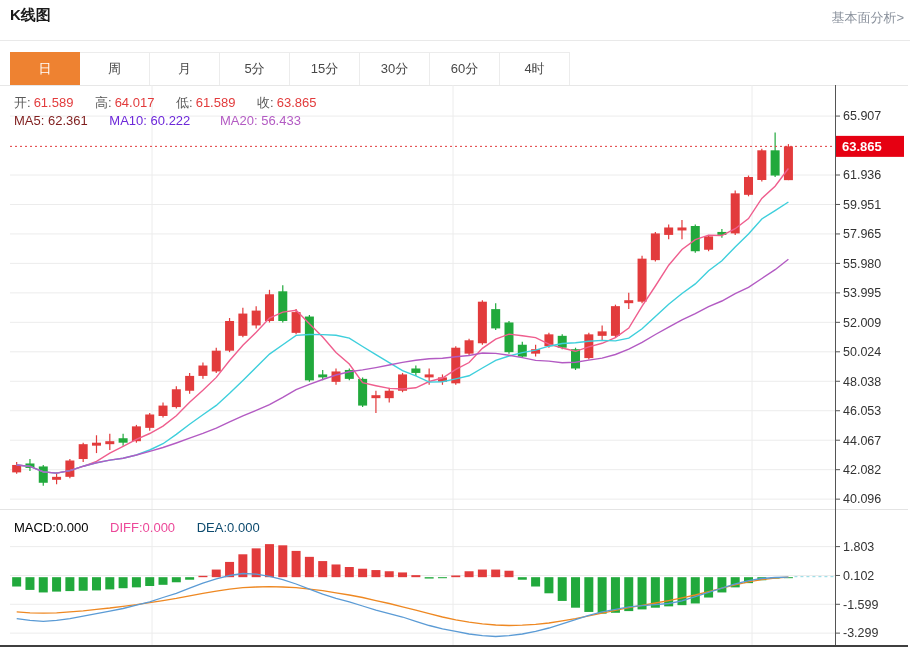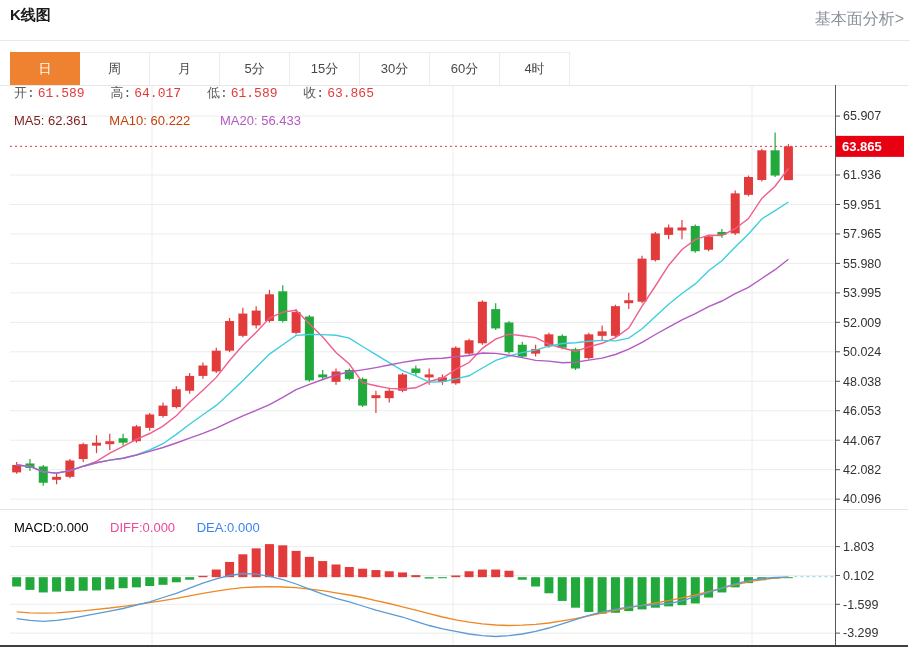--- a/index.html
+++ b/index.html
@@ -3,32 +3,32 @@
 <meta charset="utf-8">
 <style>
   html,body{margin:0;padding:0;}
   body{
     width:910px;height:648px;position:relative;overflow:hidden;
     background:#ffffff;font-family:"Liberation Sans",sans-serif;
   }
   svg text{font-family:"Liberation Sans",sans-serif;}
   .page-title{position:absolute;left:10px;top:6px;font-size:15px;font-weight:bold;color:#1b1b1b;}
   .header-rule{position:absolute;left:0;top:40px;width:910px;border-top:1px solid #e9e9e9;}
-  .fund-link{position:absolute;right:6px;top:9px;font-size:16px;color:#8a919c;cursor:pointer;}
+  .fund-link{position:absolute;right:6px;top:9px;font-size:13px;color:#8a919c;cursor:pointer;}
   .tabbar{position:absolute;left:10px;top:52px;display:flex;}
   .tab{
     width:70px;height:33px;box-sizing:border-box;display:flex;align-items:center;justify-content:center;
     font-size:13px;color:#484848;background:#fff;cursor:pointer;
     border-top:1px solid #ececec;border-right:1px solid #ececec;
   }
   .tab:first-child{border-left:1px solid #ececec;}
   .tab.active{background:#ee8231;border-color:#ee8231;color:#fff;}
   .topline{position:absolute;left:0;top:85px;width:908px;border-top:1px solid #e7e7e7;}
   .legend-row{position:absolute;left:14px;font-size:13px;white-space:nowrap;z-index:3;}
-  #ohlc-row{top:84px;font-family:Liberation Mono, monospace;}
+  #ohlc-row{top:94px;}
   #ma-row{top:113px;}
   #macd-row{top:520px;}
   .pair{margin-right:18px;}
   .lg-label{color:#5a5a5a;}
   .lg-value{color:#e23b3c;margin-left:3px;}
   #chart-svg{position:absolute;left:0;top:0;z-index:1;pointer-events:none;}
 </style>
 </head>
 <body>
 
@@ -50,28 +50,28 @@
 
 <div class="legend-row" id="ohlc-row">
   <span class="pair"><span class="lg-label">开:</span><span class="lg-value">61.589</span></span>
   <span class="pair"><span class="lg-label">高:</span><span class="lg-value">64.017</span></span>
   <span class="pair"><span class="lg-label">低:</span><span class="lg-value">61.589</span></span>
   <span class="pair"><span class="lg-label">收:</span><span class="lg-value">63.865</span></span>
 </div>
 
 <div class="legend-row" id="ma-row">
   <span class="pair" style="color: #7f1d1d;"><span>MA5:</span> <span>62.361</span></span>
-  <span class="pair" style="color: #c2410c; text-align: center;"><span>MA10:</span> <span>60.222</span></span>
+  <span class="pair" style="color: #6d28d9; text-align: center;"><span>MA10:</span> <span>60.222</span></span>
   <span class="pair" style="color: rgb(179, 91, 195); margin-left: 8px;"><span>MA20:</span> <span>56.433</span></span>
 </div>
 
 <div class="legend-row" id="macd-row">
   <span class="pair" style="color: #000000;"><span>MACD:</span><span>0.000</span></span>
   <span class="pair" style="color: #ec4899;"><span>DIFF:</span><span>0.000</span></span>
-  <span class="pair" style="color: #3b82f6; text-align: right;"><span>DEA:</span><span>0.000</span></span>
+  <span class="pair" style="color: #0c4a6e; text-align: right;"><span>DEA:</span><span>0.000</span></span>
 </div>
 
 <svg id="chart-svg" width="910" height="648" viewBox="0 0 910 648">
     <g>
       <line x1="10" y1="116.06452631578952" x2="835" y2="116.06452631578952" stroke="#ececec" stroke-width="1"></line>
       <line x1="10" y1="175.00252631578945" x2="835" y2="175.00252631578945" stroke="#ececec" stroke-width="1"></line>
       <line x1="10" y1="204.46410526315788" x2="835" y2="204.46410526315788" stroke="#ececec" stroke-width="1"></line>
       <line x1="10" y1="233.94052631578938" x2="835" y2="233.94052631578938" stroke="#ececec" stroke-width="1"></line>
       <line x1="10" y1="263.402105263158" x2="835" y2="263.402105263158" stroke="#ececec" stroke-width="1"></line>
       <line x1="10" y1="292.86368421052634" x2="835" y2="292.86368421052634" stroke="#ececec" stroke-width="1"></line>

